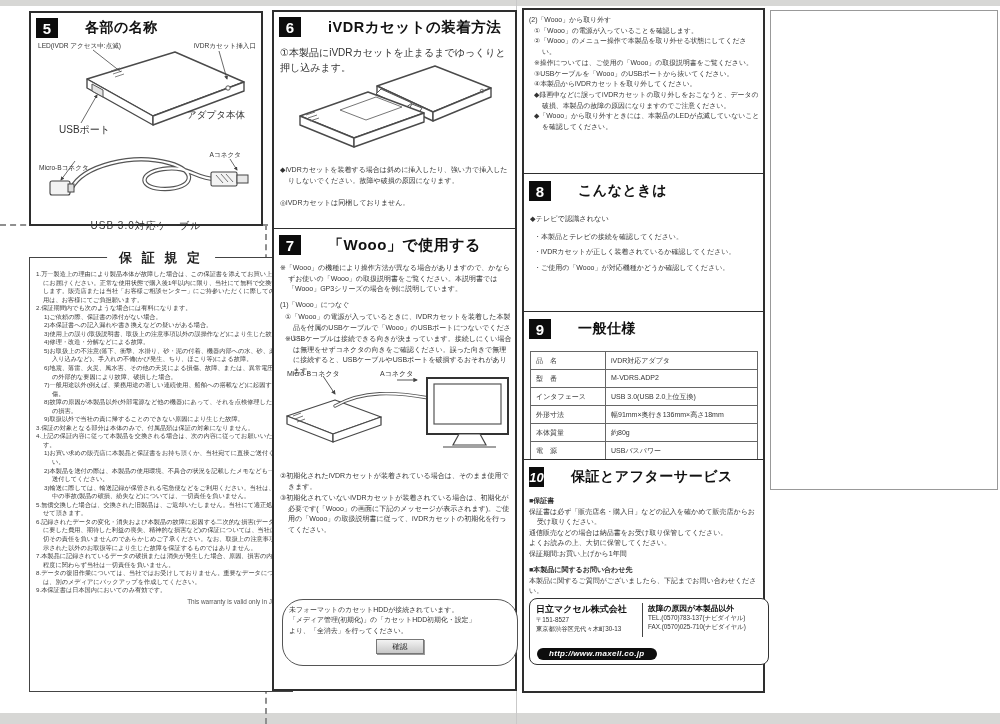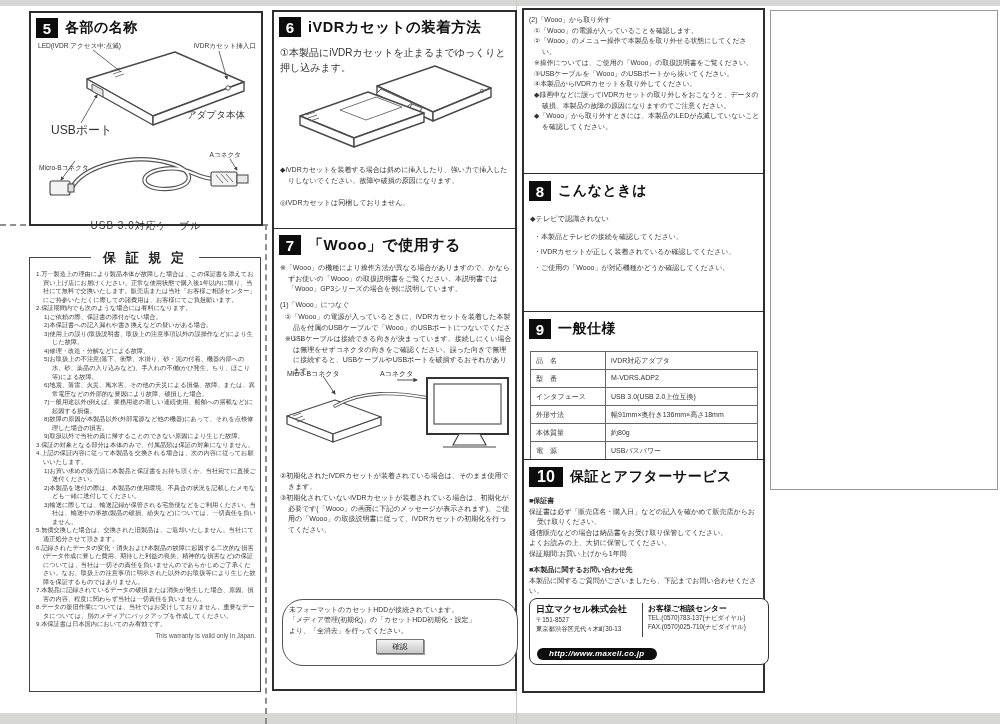--- a/index.html
+++ b/index.html
@@ -5,22 +5,22 @@
   html,body{margin:0;padding:0;background:#fff;}
   .page{position:relative;width:1000px;height:724px;background:#fff;overflow:hidden;
         font-family:"Liberation Sans","DejaVu Sans",sans-serif;color:#2f2f2f;
         -webkit-font-smoothing:antialiased;}
   .abs{position:absolute;}
   .edge{position:absolute;left:0;width:1000px;background:#d7d7d5;}
   
   .sec-head{position:absolute;display:flex;align-items:center;gap:7px;}
   .num{background:#0c0c0c;color:#fff;font-weight:bold;font-size:15px;width:22px;height:20px;
        display:flex;align-items:center;justify-content:center;flex:none;}
-  .num.wide{width:34px;font-size:16px;}
-  .sec-title{font-weight:bold;font-size:14px;letter-spacing:.5px;white-space:nowrap;color:#111;}
+  .num.wide{width:15px;font-size:13px;font-style:italic;}
+  .sec-title{font-weight:bold;font-size:14px;letter-spacing:.5px;white-space:nowrap;color:#111;margin-left:20px;}
   
   .frame{position:absolute;border:2px solid #2e2e2e;background:#fff;}
   .divider{position:absolute;left:0;right:0;border-top:1.5px solid #2e2e2e;}
   
   .t{position:absolute;font-size:7px;line-height:1.5;color:#333;}
   .hang{padding-left:8px;text-indent:-8px;}
   
   .wbox{position:absolute;border:1.5px solid #444;background:#fff;}
   .wtitle{position:absolute;top:-9px;left:50%;transform:translateX(-50%);background:#fff;
           padding:0 12px;font-size:13px;font-weight:bold;letter-spacing:3px;white-space:nowrap;color:#222;}
@@ -94,21 +94,21 @@
       <circle cx="193" cy="49" r="2.2" fill="#fff" stroke="#555" stroke-width="1"></circle>
       <g stroke="#444" stroke-width="0.8" fill="none">
         <path d="M58,11 L86,33"></path>
         <path d="M184,12 L192,40" marker-end="url(#ah)"></path>
         <path d="M46,84 L62,56" marker-end="url(#ah)"></path>
       </g>
     </svg>
 
     <div class="lab" style="left:7px;top:29px;">LED(iVDR アクセス中:点滅)</div>
     <div class="lab" style="right:5px;top:29px;">iVDRカセット挿入口</div>
-    <div class="lab" style="left:20px;top:111px;font-size:12px;">USBポート</div>
+    <div class="lab" style="left:28px;top:111px;font-size:10px;">USBポート</div>
     <div class="lab" style="right:16px;top:97px;font-size:9.5px;">アダプタ本体</div>
 
     <svg style="left:6px;top:138px;" width="218" height="52" viewBox="0 0 218 52">
       <path d="M34,38 C46,14 96,2 132,12 C162,20 156,38 128,38 C102,38 100,22 126,18 C152,14 158,28 178,28" fill="none" stroke="#555" stroke-width="4.5" stroke-linecap="round"></path>
       <path d="M34,38 C46,14 96,2 132,12 C162,20 156,38 128,38 C102,38 100,22 126,18 C152,14 158,28 178,28" fill="none" stroke="#fff" stroke-width="2.2" stroke-linecap="round"></path>
       <rect x="13" y="30" width="20" height="14" rx="2" fill="#f3f3f3" stroke="#444" stroke-width="1.1"></rect>
       <rect x="31" y="33" width="6" height="8" fill="#ddd" stroke="#444" stroke-width="1"></rect>
       <rect x="174" y="21" width="26" height="14" rx="1.5" fill="#f3f3f3" stroke="#444" stroke-width="1.1"></rect>
       <g stroke="#666" stroke-width="0.9">
           <path d="M179,24 l7,8 M184,23 l7,8 M189,23 l7,8"></path>
@@ -117,21 +117,21 @@
       <g stroke="#444" stroke-width="0.8" fill="none">
         <path d="M38,10 L24,29" marker-end="url(#ah)"></path>
         <path d="M193,8 L200,19" marker-end="url(#ah)"></path>
       </g>
     </svg>
     <div class="lab" style="left:8px;top:151px;">Micro-Bコネクタ</div>
     <div class="lab" style="right:20px;top:138px;">Aコネクタ</div>
     <div class="lab" style="left:0;right:0;top:191px;text-align:center;font-size:10px;letter-spacing:1px;margin-top:16px;">USB 3.0対応ケーブル</div>
   </div>
 
-  <div class="wbox" style="left:29px;top:257px;width:230px;height:433px;">
+  <div class="wbox" style="left:29px;top:257px;width:230px;height:433px;padding-left:32px;">
     <div class="wtitle">保 証 規 定</div>
     <div class="wbody">
       <div>
 
           <div class="w0">1.万一製造上の理由により製品本体が故障した場合は、この保証書を添えてお買い上げ店にお届けください。正常な使用状態で購入後1年以内に限り、当社にて無料で交換いたします。販売店または当社「お客様ご相談センター」にご持参いただくに際しての諸費用は、お客様にてご負担願います。</div>
 
           <div class="w0">2.保証期間内でも次のような場合には有料になります。</div>
 
           <div class="w1">1)ご依頼の際、保証書の添付がない場合。</div>
 
@@ -344,21 +344,21 @@
     </div>
 
     <div class="cbox" style="left:5px;top:588px;width:226px;height:58px;">
       <div class="crow">
         <div class="ccell-l">
           <div class="company">日立マクセル株式会社</div>
           <div class="cs">〒151-8527</div>
           <div class="cs">東京都渋谷区元代々木町30-13</div>
         </div>
         <div class="ccell-r">
-          <div class="center-name">お客様ご相談センター</div>
+          <div class="center-name">故障の原因が本製品以外</div>
           <div class="cs">TEL.(0570)783-137(ナビダイヤル)</div>
           <div class="cs">FAX.(0570)025-710(ナビダイヤル)</div>
         </div>
       </div>
       <div class="urlpill">http://www.maxell.co.jp</div>
     </div>
   </div>
 
   <div class="abs" style="left:770px;top:10px;width:226px;height:478px;border:1px solid #999;background:#fff;"></div>
 

